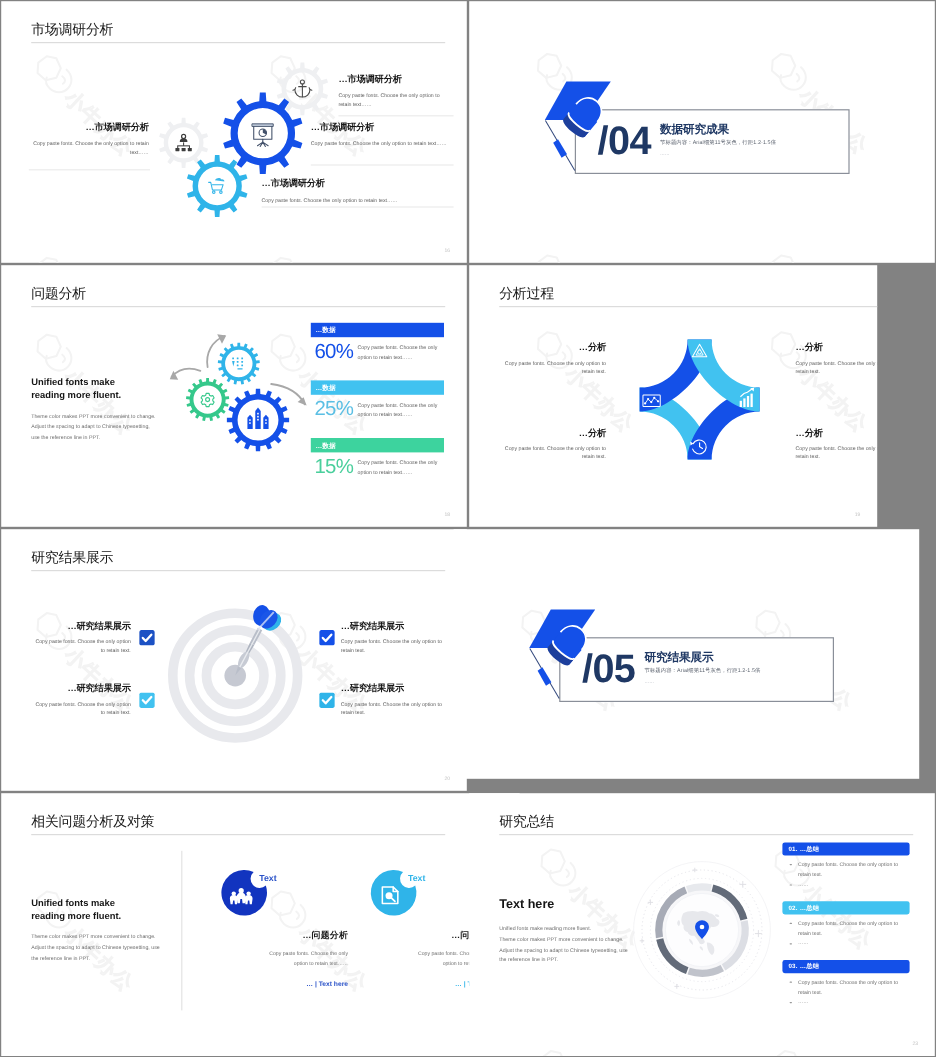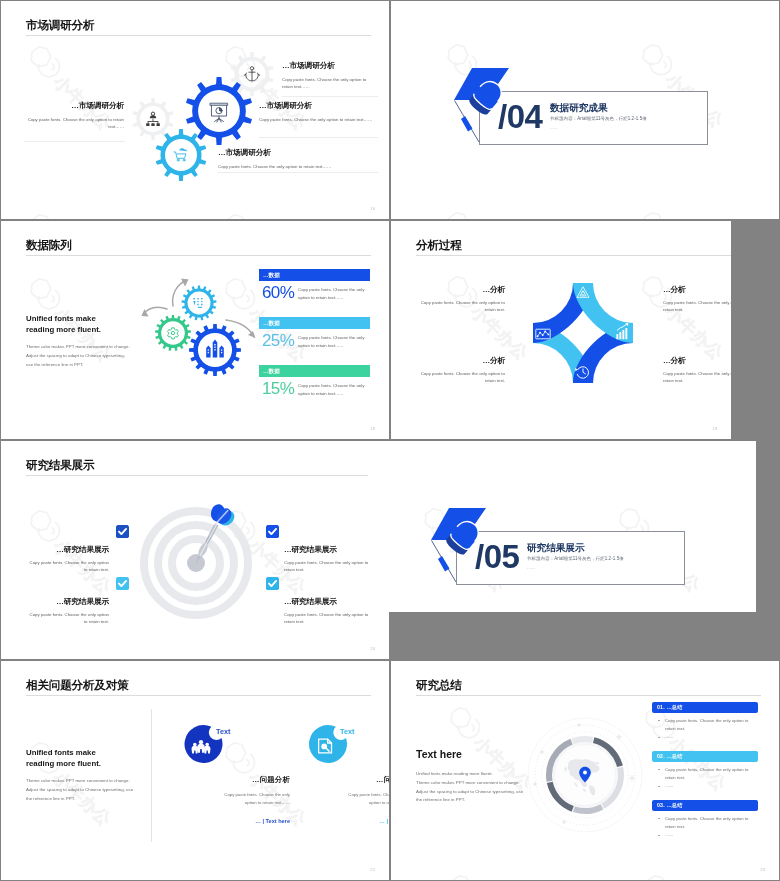--- a/index.html
+++ b/index.html
@@ -4,27 +4,27 @@
 <style>
   html,body{margin:0;padding:0;}
   body{width:780px;height:881px;background:#828282;font-family:"Liberation Sans",sans-serif;overflow:hidden;}
   .grid{position:absolute;left:0;top:0;width:780px;height:881px;}
   .slide{position:absolute;background:#fff;overflow:hidden;}
   .s1{left:1px;top:1px;width:388px;height:218px;}
   .s2{left:391px;top:1px;width:388px;height:218px;}
   .s3{left:1px;top:221px;width:388px;height:218px;}
   .s4{left:391px;top:221px;width:340px;height:218px;}
   .s5{left:1px;top:441px;width:388px;height:218px;}
-  .s6{left:368px;top:441px;width:388px;height:171px;}
-  .s7{left:1px;top:661px;width:388px;height:219px;}
+  .s6{left:378px;top:441px;width:388px;height:208px;}
+  .s7{left:1px;top:661px;width:388px;height:219px;padding-left:44px;}
   .s8{left:391px;top:661px;width:388px;height:219px;}
 
   .wm{position:absolute;left:-40px;top:-40px;width:470px;height:300px;pointer-events:none;z-index:0;}
 
-  .stitle{position:absolute;left:25px;top:17.5px;font-size:11.6px;font-weight:bold;color:#161616;letter-spacing:-0.2px;line-height:1;}
+  .stitle{position:absolute;left:25px;top:17.5px;font-size:11.6px;font-weight:normal;color:#161616;letter-spacing:-0.2px;line-height:1;}
   .titlerule{position:absolute;left:25px;top:33.5px;width:345px;height:1px;background:#dcdcdc;}
   .pgnum{position:absolute;right:14px;bottom:8px;font-size:4.2px;color:#c0c0c0;}
 
   .h3{font-size:7.7px;font-weight:bold;color:#161616;letter-spacing:-0.15px;line-height:1.2;}
   .bd{font-size:4.35px;color:#636363;line-height:1.62;}
   .s1-itm{position:absolute;}
   .s1-itm .bd{margin-top:5.5px;}
   .s1-i1{left:281px;top:60px;width:90px;}
   .s1-i2{left:258px;top:100px;width:118px;}
   .s1-i3{left:217px;top:147px;width:160px;}
@@ -47,21 +47,21 @@
   .s3pct{position:absolute;left:261px;font-size:17px;font-weight:normal;letter-spacing:-0.6px;line-height:1;}
   .s3txt{position:absolute;left:297px;width:75px;font-size:4.35px;color:#636363;line-height:1.9;}
 
   
   .s4-itm{position:absolute;}
   .s4-itm .bd{margin-top:5px;}
   .s4L{width:110px;text-align:right;}
   .s4R{width:110px;text-align:left;}
 
   
-  .s5-itm{position:absolute;margin-top:28px;}
+  .s5-itm{position:absolute;}
   .s5-itm .bd{margin-top:5px;}
   .s5L{width:108px;text-align:right;}
   .s5R{width:108px;text-align:left;}
   .cbx{position:absolute;width:13px;height:13px;border-radius:1.5px;}
 
   
   .s7div{position:absolute;left:150px;top:48px;width:1px;height:133px;background:#e3e3e3;}
   .s7card{position:absolute;width:124px;text-align:right;}
   .s7badge{position:absolute;font-size:7.3px;font-weight:bold;}
   .s7h{font-size:7.4px;font-weight:bold;color:#161616;letter-spacing:0.2px;}
@@ -365,21 +365,21 @@
         <g transform="translate(79.0,260.0) rotate(43)">
           <use href="#wmu"></use>
         </g>
         <g transform="translate(274.0,260.0) rotate(43)">
           <use href="#wmu"></use>
         </g>
         <g transform="translate(469.0,260.0) rotate(43)">
           <use href="#wmu"></use>
         </g>
       </svg>
-      <div class="stitle">数据陈列</div>
+      <div class="stitle">问题分析</div>
       <div class="titlerule"></div>
       <svg style="position:absolute;left:0;top:-221px" width="388" height="440" viewBox="0 0 388 440">
 <g fill="none" stroke="#a8a8a8" stroke-width="1.5" stroke-linecap="round" stroke-linejoin="round">
   <path d="M172 306 C170 294 176 284 186 280"></path>
   <path d="M180 278.5 L187.5 279.5 L184 286.5" fill="#a8a8a8" stroke="none"></path>
 </g>
 <g fill="none" stroke="#a8a8a8" stroke-width="1.5" stroke-linecap="round" stroke-linejoin="round">
   <path d="M166 309 C155 305 147 308.5 142 314"></path>
   <path d="M143.5 309 L140.5 316 L147.5 316.5" fill="#a8a8a8" stroke="none"></path>
 </g>

